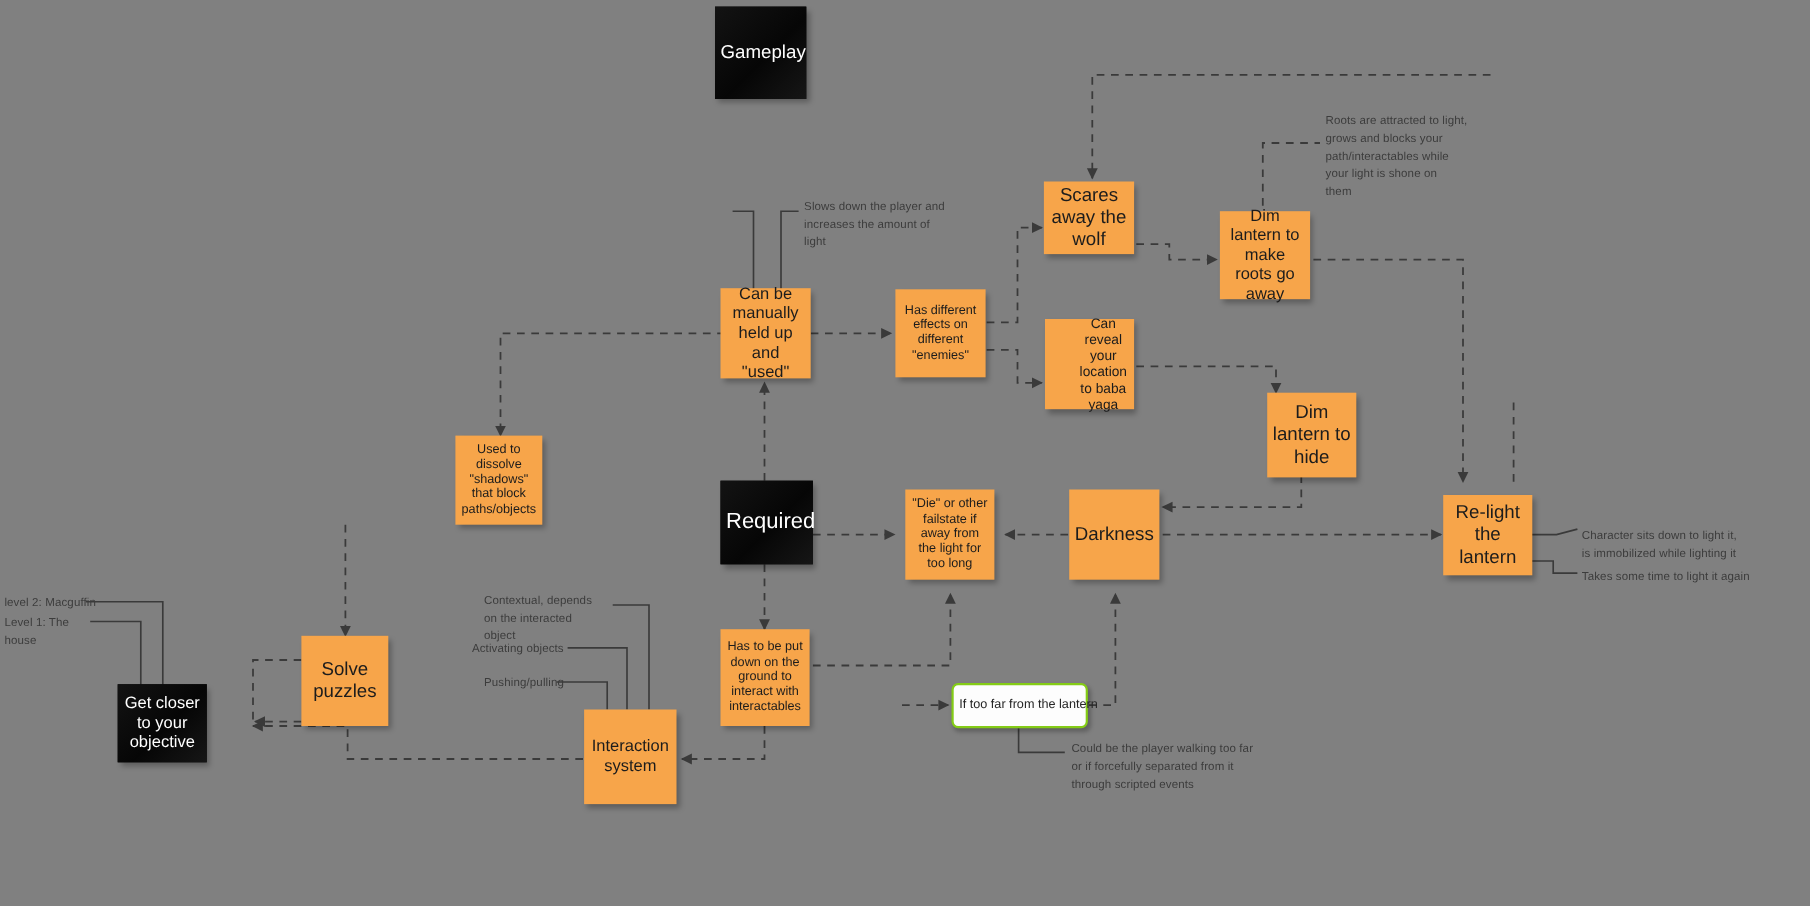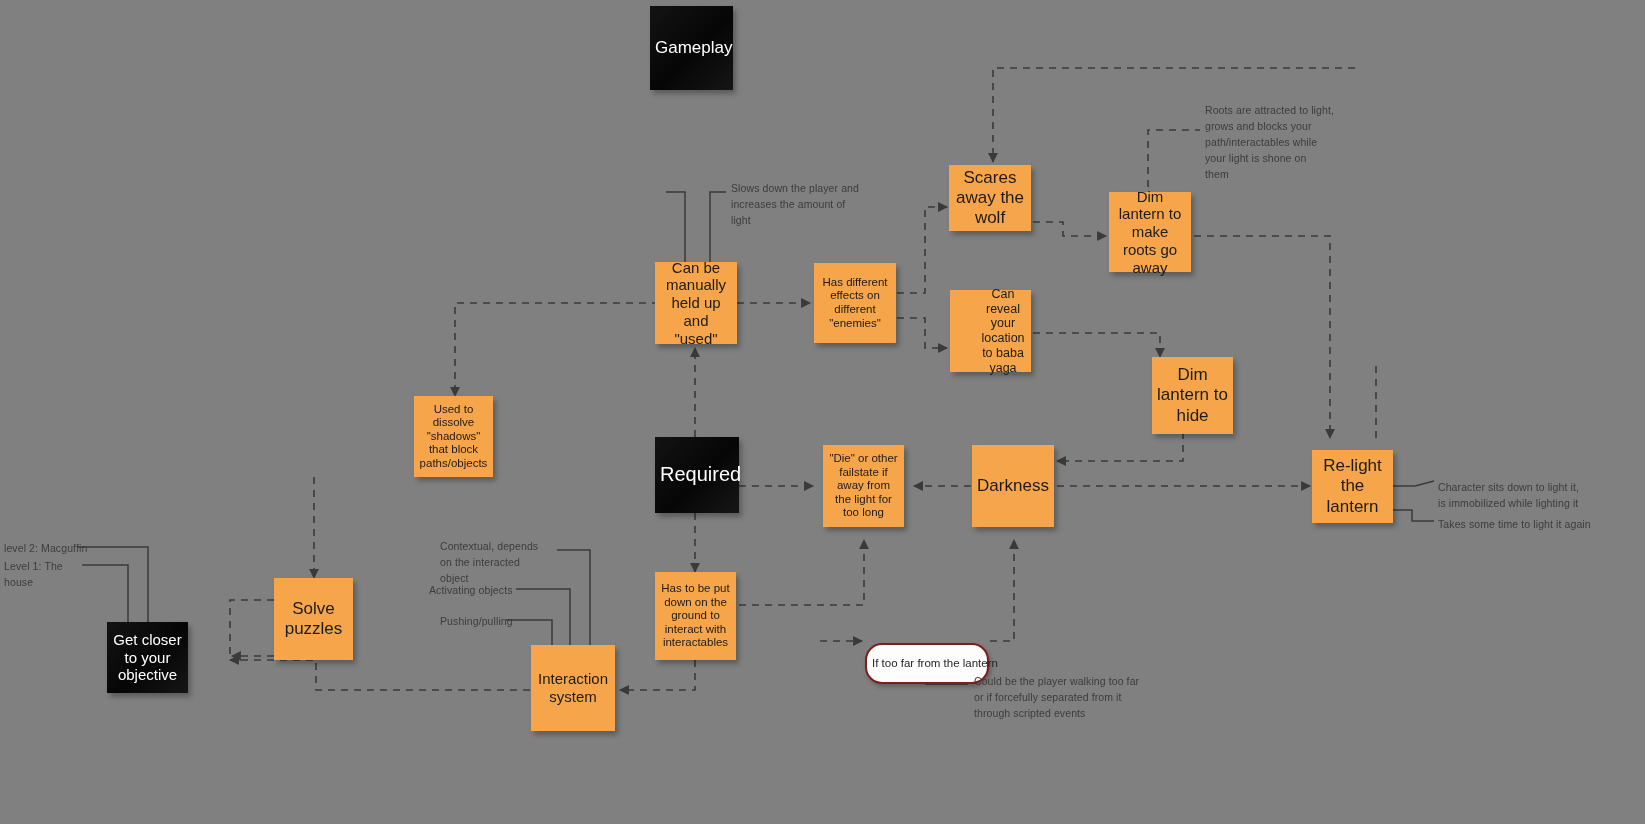--- a/index.html
+++ b/index.html
@@ -21,24 +21,23 @@
     box-shadow:3px 4px 5px rgba(0,0,0,0.28);
     line-height:1.18;
     padding:4px 5px;
   }
   .node.sticky{background:#f7a54a;color:#1c1c1c;}
   .node.dark{
     background:#0d0d0d;color:#ffffff;
     background-image:linear-gradient(135deg,#131313 0%,#060606 55%,#161616 100%);
   }
   .node.pill{
-    background:#fdfdfd;color:#262626;border:2px solid #7f1d1d;
-    border-radius:17px;box-shadow:2px 3px 4px rgba(0,0,0,0.25);
+    background:#fdfdfd;color:#262626;border:2px solid #84cc16;
+    border-radius:6px;box-shadow:2px 3px 4px rgba(0,0,0,0.25);
     white-space:nowrap;
-    margin-top:22px;
   }
   .node span{display:block;width:100%;}
 
   .f20{font-size:20px;}
   .f17{font-size:17px;}
   .f15{font-size:15px;}
   .f13{font-size:12.5px;padding-left:30px;}
   .f12{font-size:11.5px;}
 
   .note{

